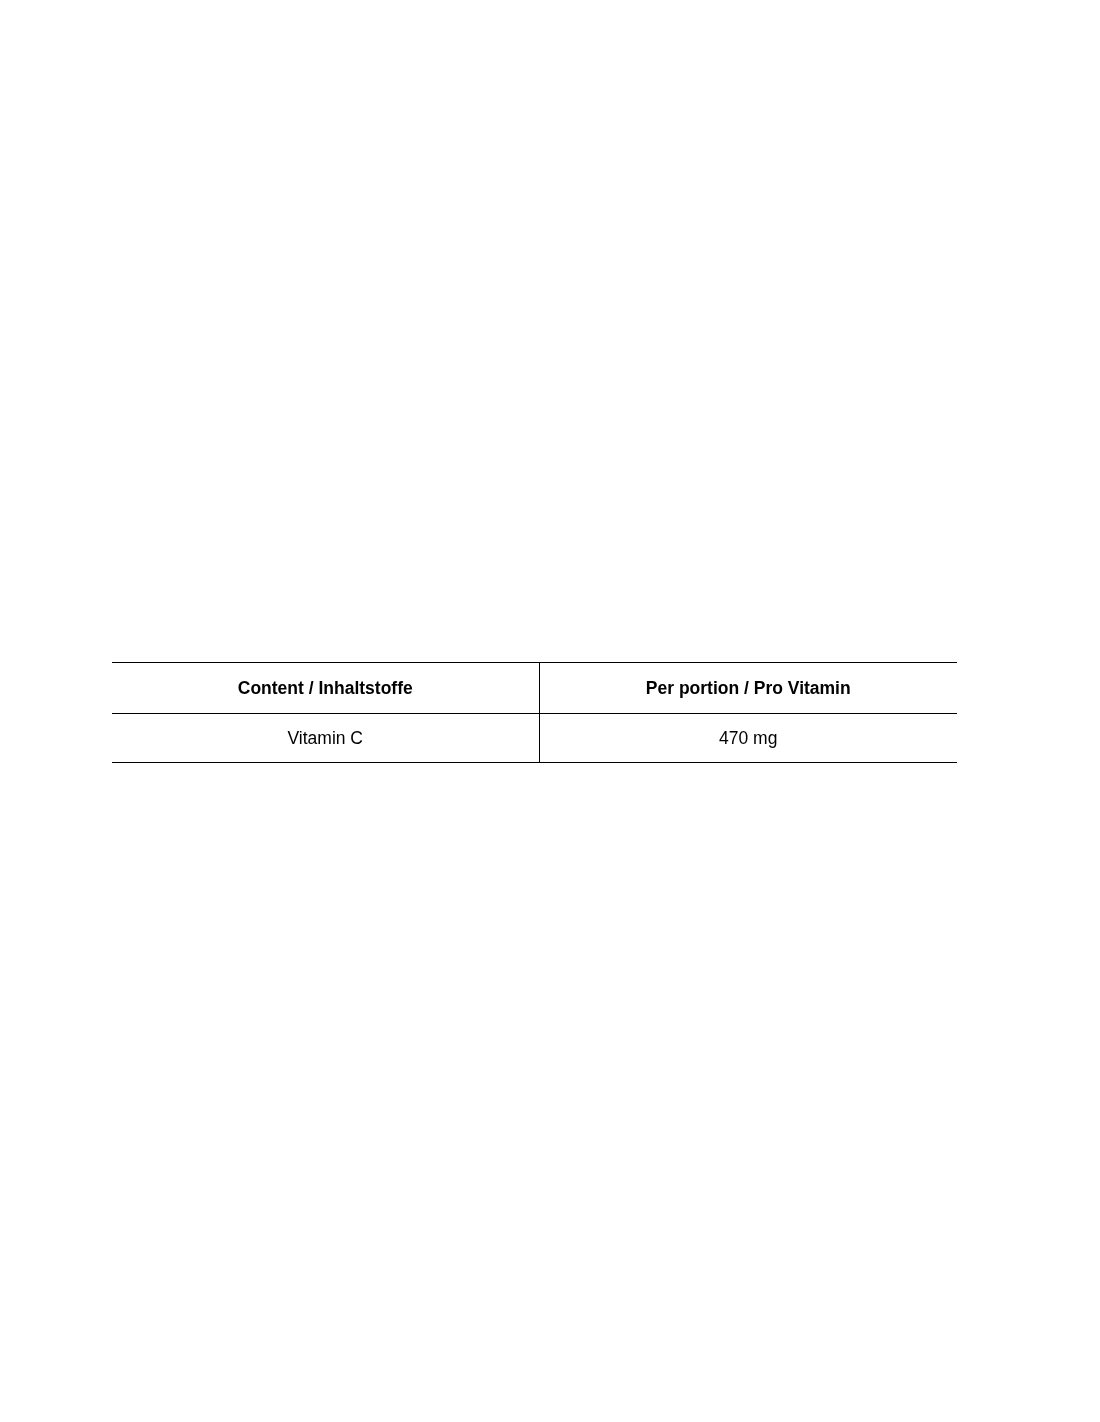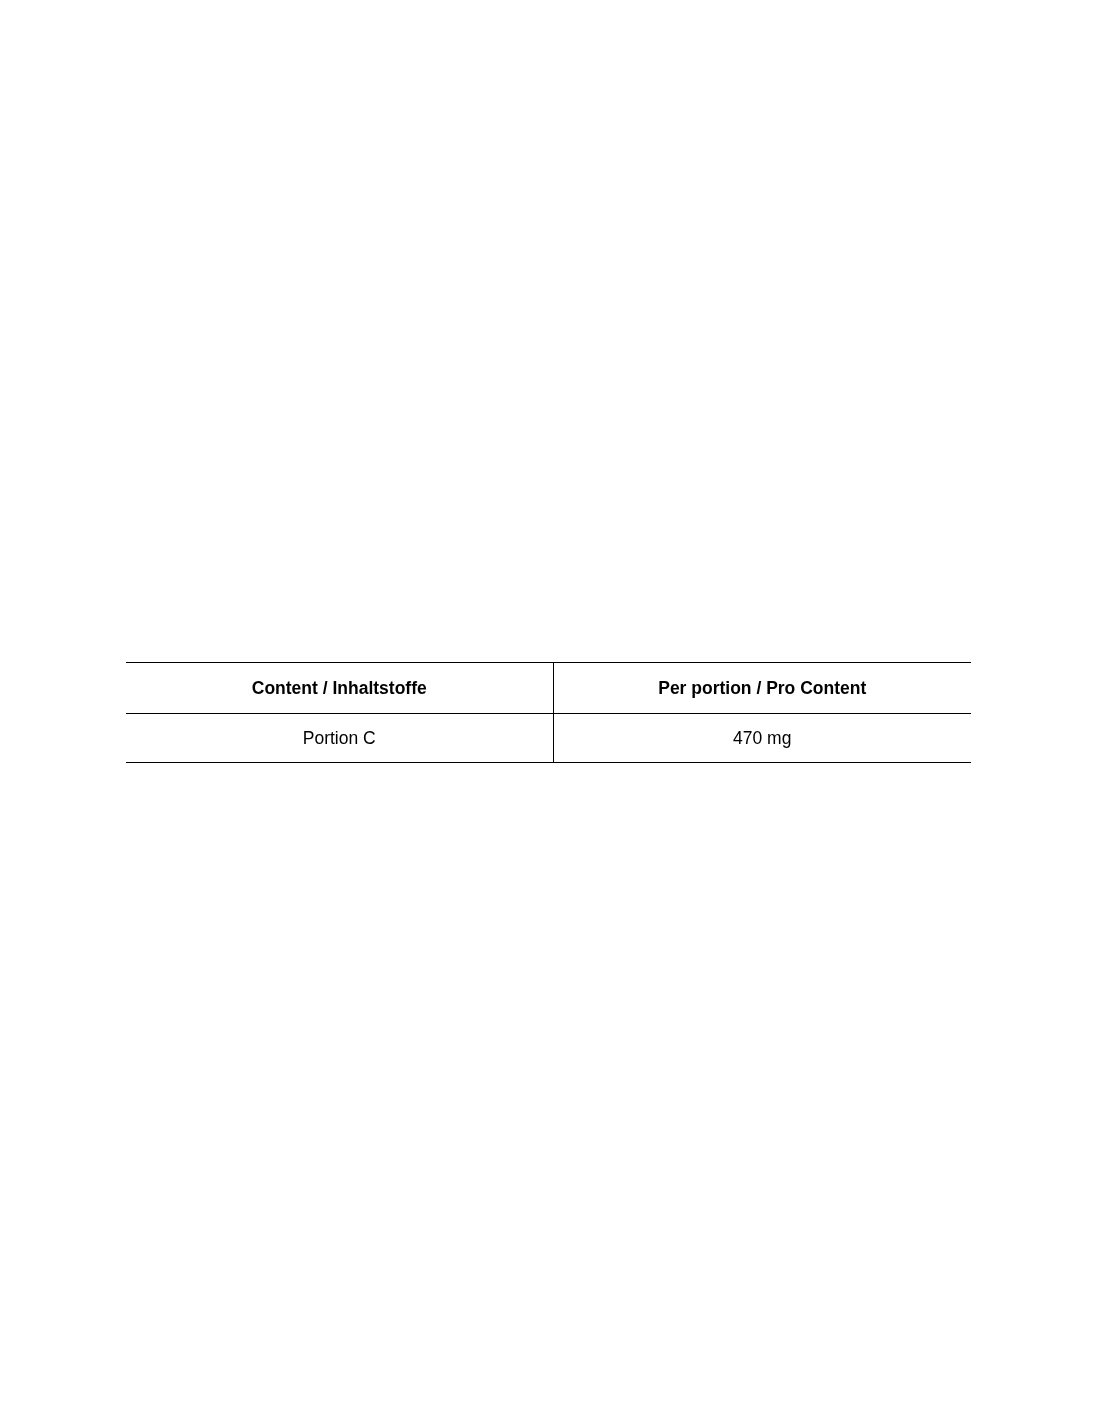--- a/index.html
+++ b/index.html
@@ -21,21 +21,21 @@
     left: 0;
     top: 0;
     width: 1100px;
     height: 1422px;
     background: #ffffff;
     overflow: hidden;
   }
 
   .nutrition-table {
     position: absolute;
-    left: 126px;
+    left: 112px;
     top: 662px;
     width: 845px;
     border-collapse: collapse;
     table-layout: fixed;
   }
 
   .nutrition-table col.col-content { width: 427px; }
   .nutrition-table col.col-portion  { width: 418px; }
 
   .nutrition-table th,
@@ -72,24 +72,24 @@
 <div class="page">
 
   <table class="nutrition-table">
     <colgroup>
       <col class="col-content">
       <col class="col-portion">
     </colgroup>
     <thead>
       <tr>
         <th>Content / Inhaltstoffe</th>
-        <th class="col-sep">Per portion / Pro Content</th>
+        <th class="col-sep">Per portion / Pro Vitamin</th>
       </tr>
     </thead>
     <tbody>
       <tr>
-        <td>Portion C</td>
+        <td>Vitamin C</td>
         <td class="col-sep">470 mg</td>
       </tr>
     </tbody>
   </table>
 
 </div>
 
 </body></html>

